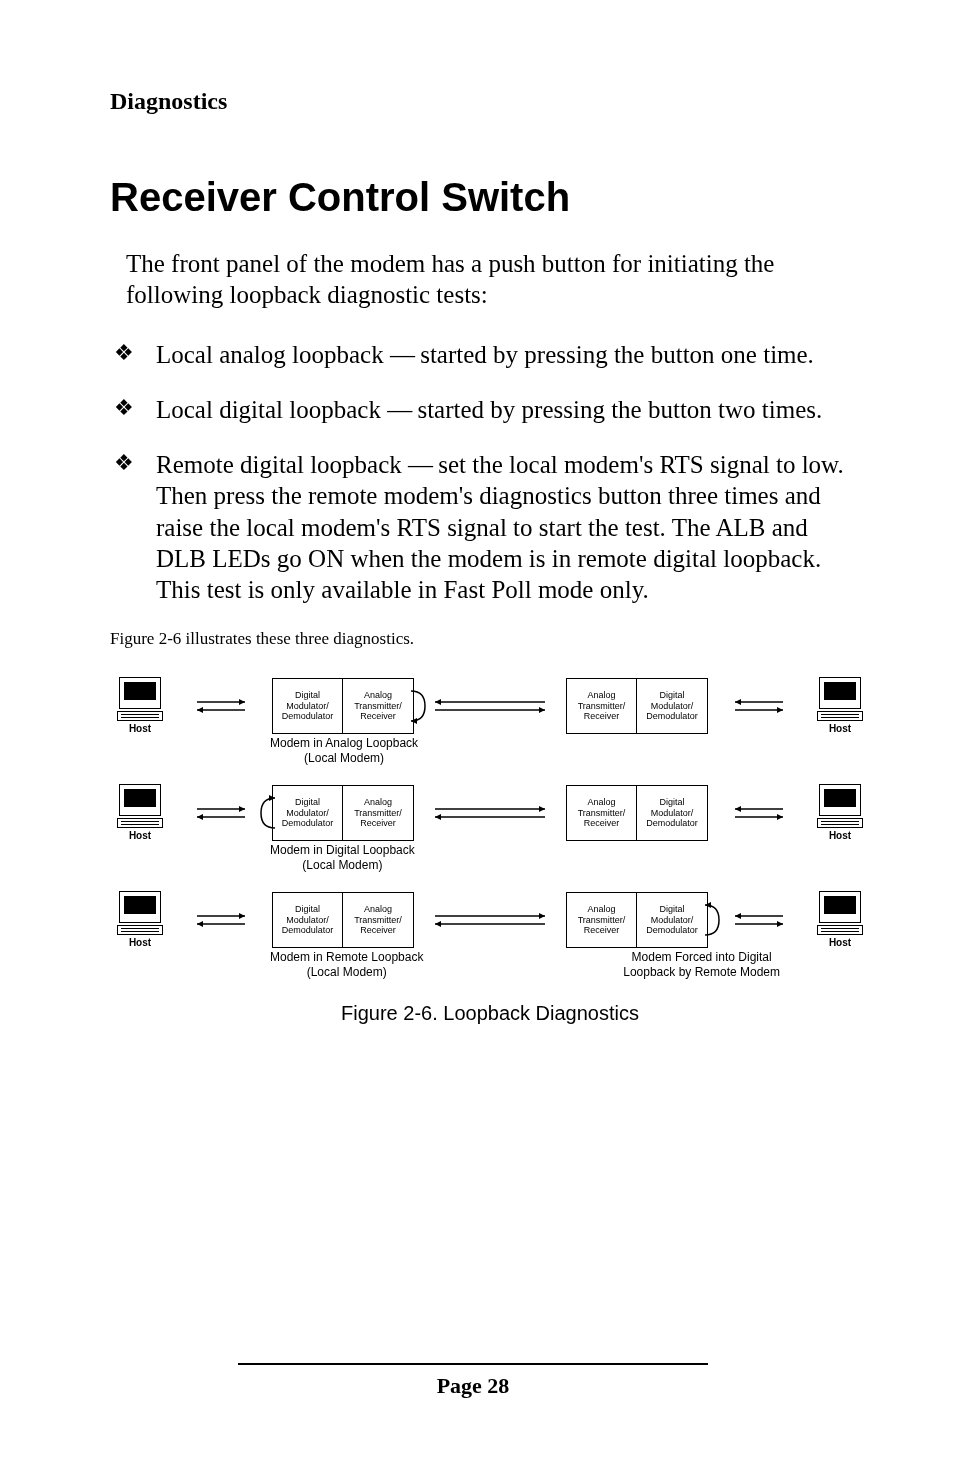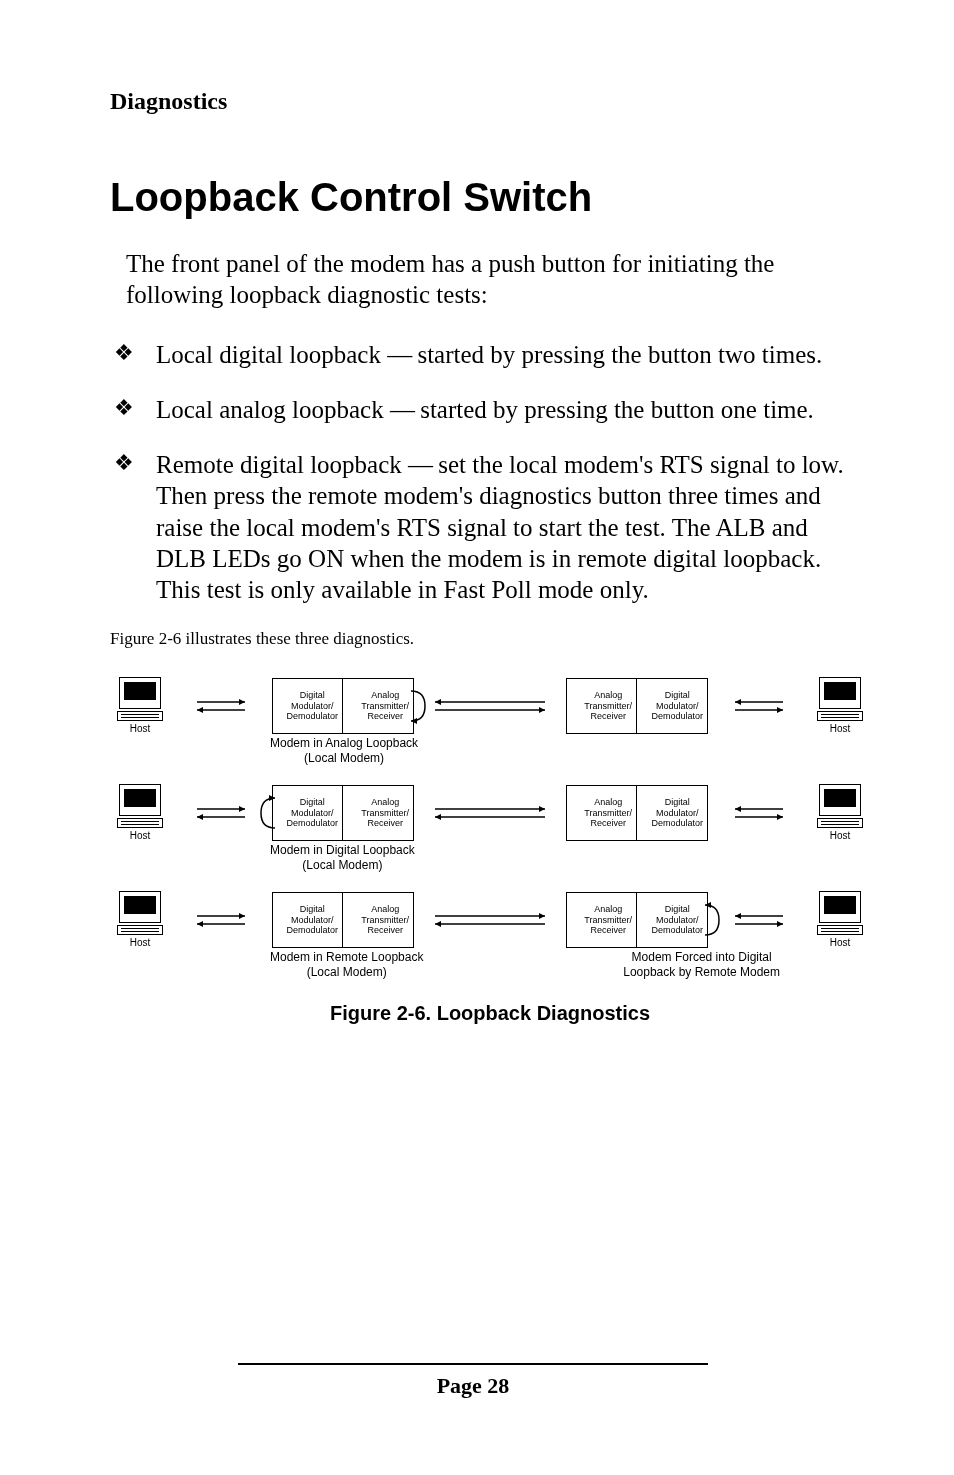--- a/index.html
+++ b/index.html
@@ -118,20 +118,21 @@
     position: absolute; left:3px; right:3px; top:2px; height:1px; background:#000;
   }
   .host .kb::after {
     content: "";
     position: absolute; left:3px; right:3px; bottom:2px; height:1px; background:#000;
   }
   .host-label {
     font-family: Arial, Helvetica, sans-serif;
     font-size: 10px;
     margin-top: 2px;
+    font-weight: bold;
   }
 
   
   .double-arrow {
     display: flex;
     align-items: center;
   }
   .double-arrow svg { display:block; }
 
   
@@ -142,21 +143,21 @@
   }
   .modem .cell {
     width: 70px;
     height: 54px;
     border-right: 1.5px solid #000;
     font-family: Arial, Helvetica, sans-serif;
     font-size: 9px;
     text-align: center;
     display: flex;
     align-items: center;
-    justify-content: flex-end;
+    justify-content: center;
     padding: 2px 4px;
     box-sizing: border-box;
     line-height: 1.15;
     position: relative;
   }
   .modem .cell:last-child { border-right: none; }
   .modem .cell .txt { white-space: pre; }
 
   
   .loop-left {
@@ -172,21 +173,21 @@
   
   .link {
     display: flex;
     align-items: center;
     justify-content: center;
   }
   .link svg { display:block; }
 
   .fig-caption {
     font-family: Arial, Helvetica, sans-serif;
-    font-weight: 700;
+    font-weight: 400;
     font-size: 20px;
     text-align: center;
     margin: 22px 0 0 0;
   }
 
   .footer {
     position: absolute;
     left: 110px; right: 118px;
     bottom: 76px;
     text-align: center;
@@ -200,30 +201,30 @@
   .page-num {
     font-size: 22px;
     font-weight: 700;
   }
 </style>
 </head>
 <body>
 
 <div class="running-head">Diagnostics</div>
 
-<h1 class="title">Loopback Control Switch</h1>
+<h1 class="title">Receiver Control Switch</h1>
 
 <p class="intro">The front panel of the modem has a push button for initiating the following loopback diagnostic tests:</p>
 
 <ul class="bullets">
   <li>
-    <span>Local digital loopback </span><span class="emdash">—</span><span> started by pressing the button two times.</span>
+    <span>Local analog loopback </span><span class="emdash">—</span><span> started by pressing the button one time.</span>
   </li>
   <li>
-    <span>Local analog loopback </span><span class="emdash">—</span><span> started by pressing the button one time.</span>
+    <span>Local digital loopback </span><span class="emdash">—</span><span> started by pressing the button two times.</span>
   </li>
   <li>
     <span>Remote digital loopback </span><span class="emdash">—</span><span> set the local modem's RTS signal to low. Then press the remote modem's diagnostics button three times and raise the local modem's RTS signal to start the test. The </span><span class="bold">ALB</span><span> and </span><span class="bold">DLB</span><span> LEDs go ON when the modem is in remote digital loopback. This test is only available in Fast Poll mode only.</span>
   </li>
 </ul>
 
 <p class="fig-ref">Figure 2-6 illustrates these three diagnostics.</p>
 
 <div class="figure-wrap">
 

